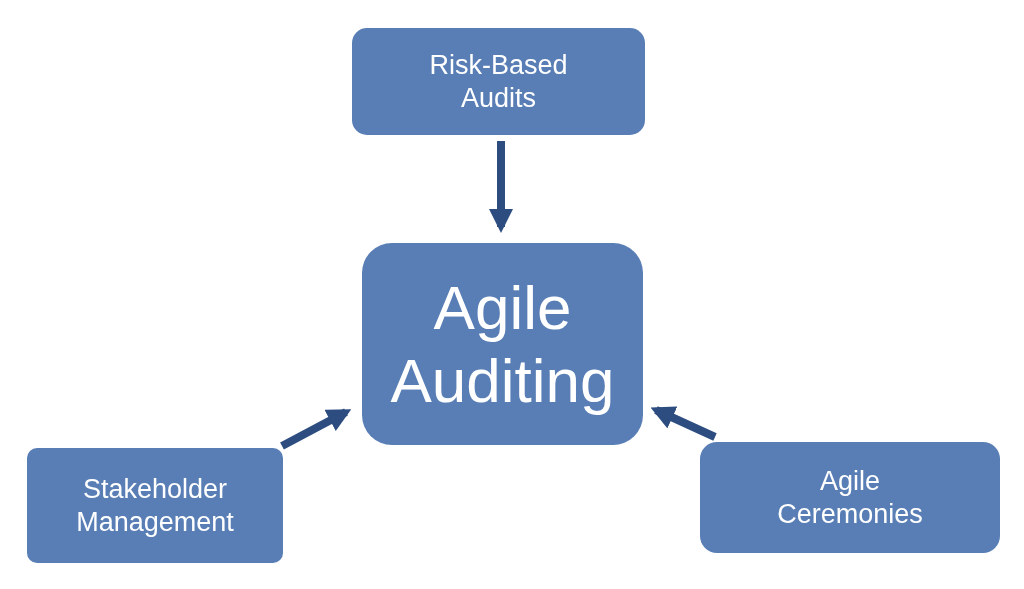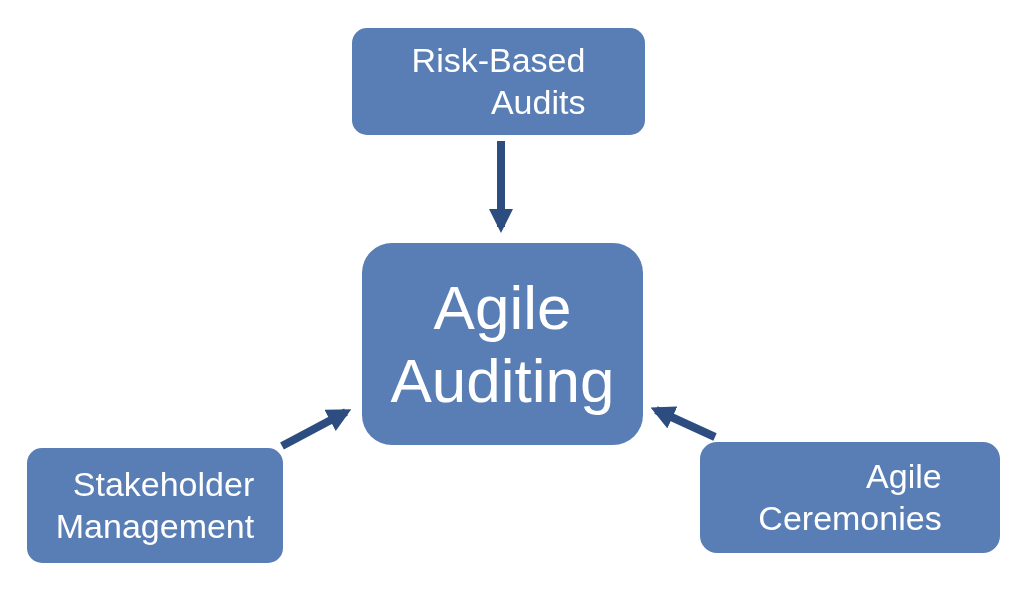--- a/index.html
+++ b/index.html
@@ -21,40 +21,39 @@
     color: var(--text, #ffffff);
     display: flex;
     align-items: center;
     justify-content: center;
     text-align: center;
   }
   .node-label {
     white-space: pre-line;
   }
   .node-small {
-    font-size: 34px;
+    font-size: 27px;
     line-height: 1.22;
-    text-align: right;
   }
   .node-top {
     left: 352px; top: 28px;
     width: 293px; height: 107px;
     border-radius: 15px;
   }
   .node-center {
     left: 362px; top: 243px;
     width: 281px; height: 202px;
     border-radius: 30px;
     font-size: 62px;
     line-height: 1.18;
   }
   .node-left {
     left: 27px; top: 448px;
     width: 256px; height: 115px;
-    border-radius: 15px;
+    border-radius: 10px;
   }
   .node-right {
     left: 700px; top: 442px;
     width: 300px; height: 111px;
     border-radius: 17px;
   }
   .arrow-layer {
     position: absolute;
     left: 0; top: 0;
     width: 1024px;

